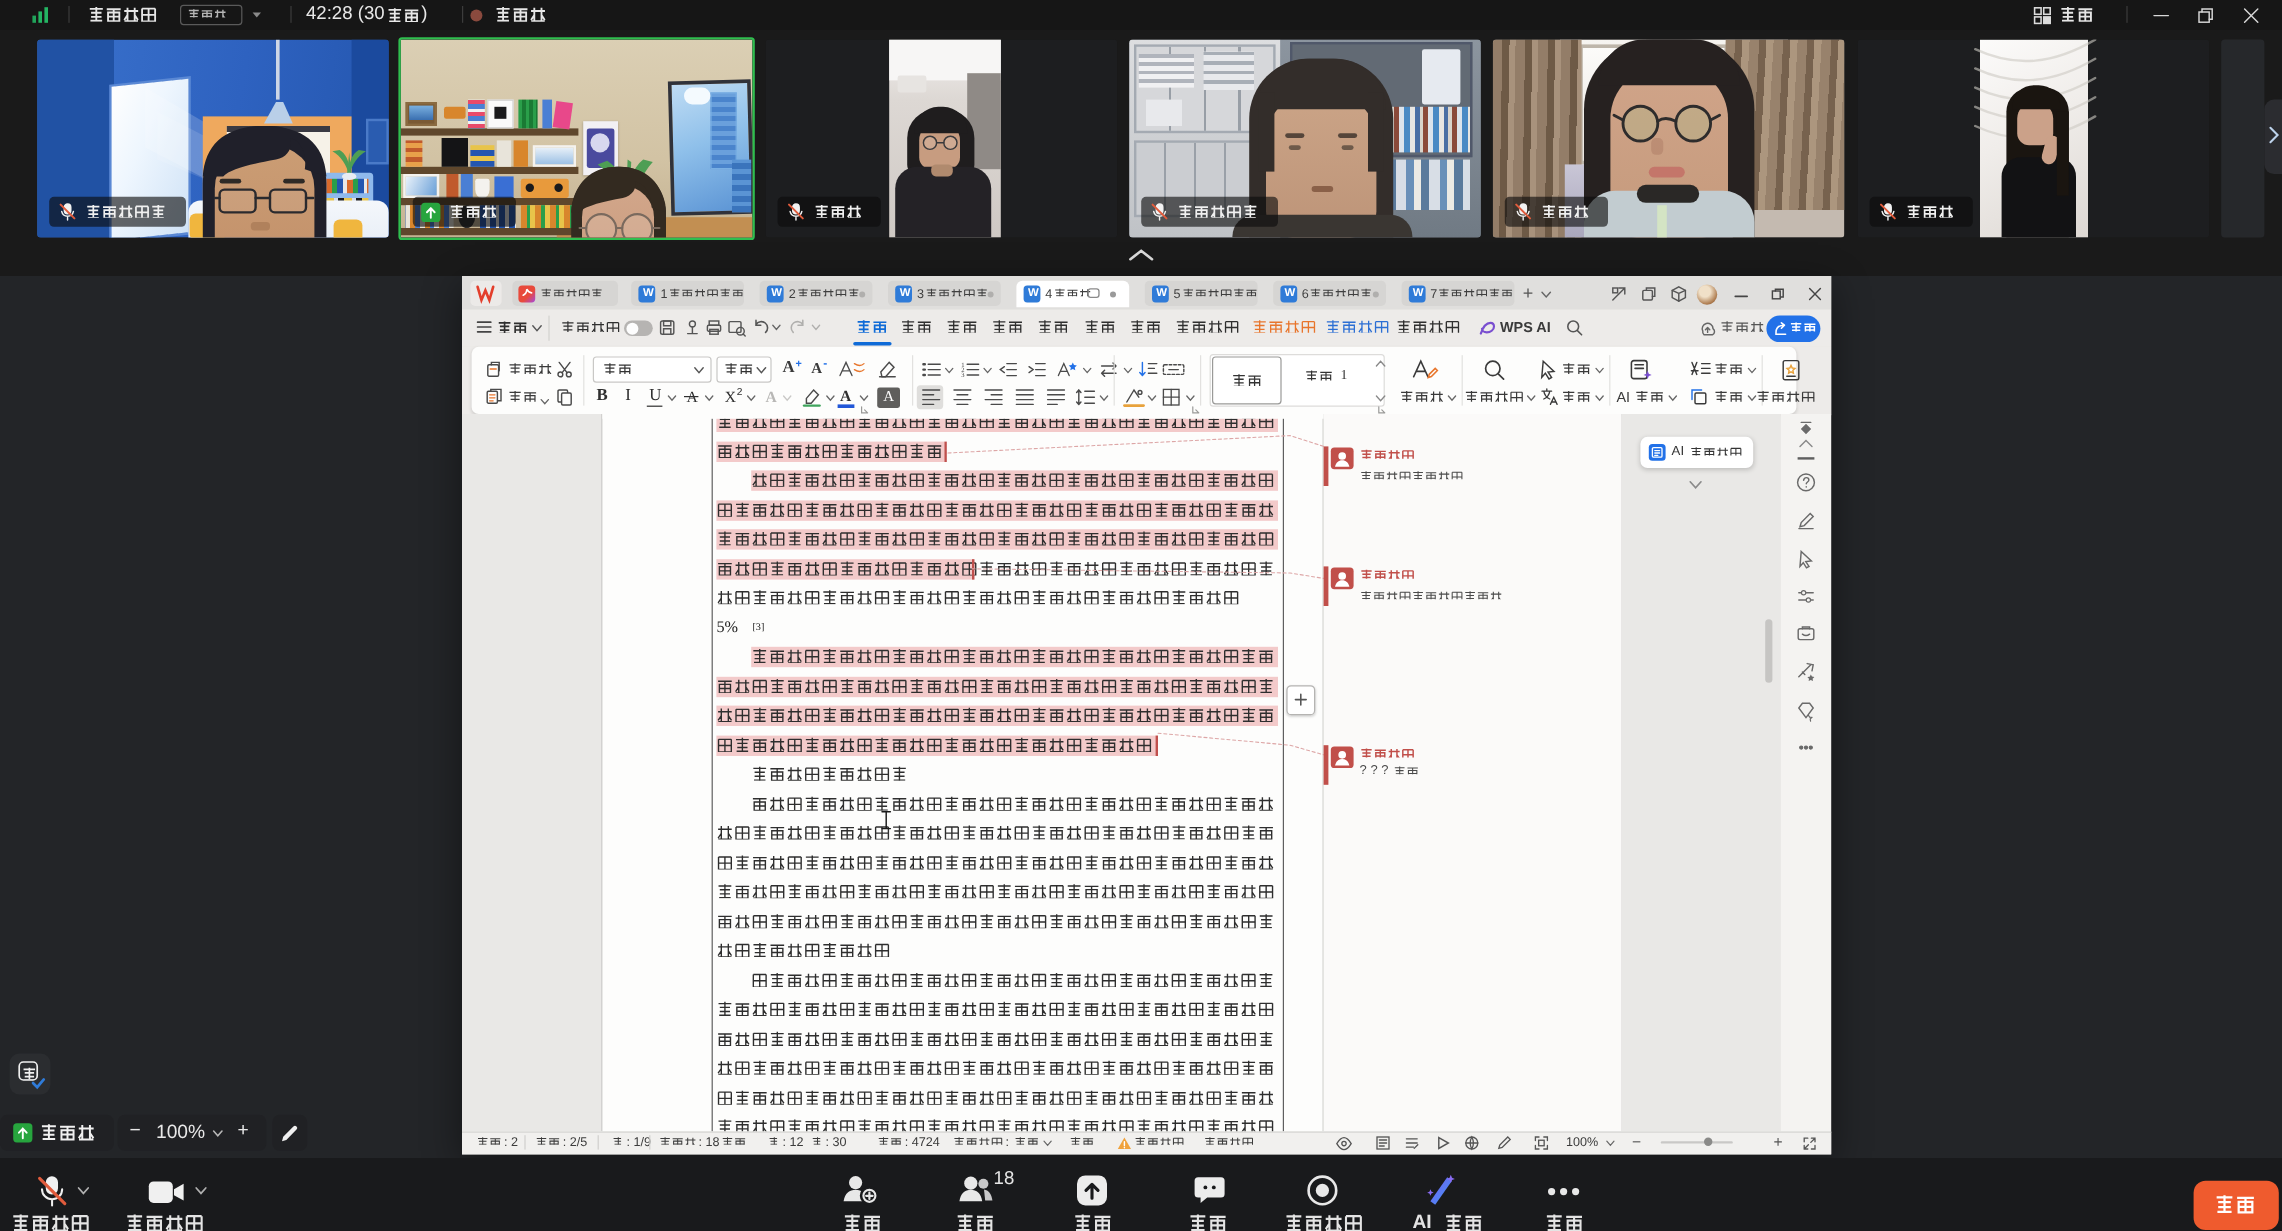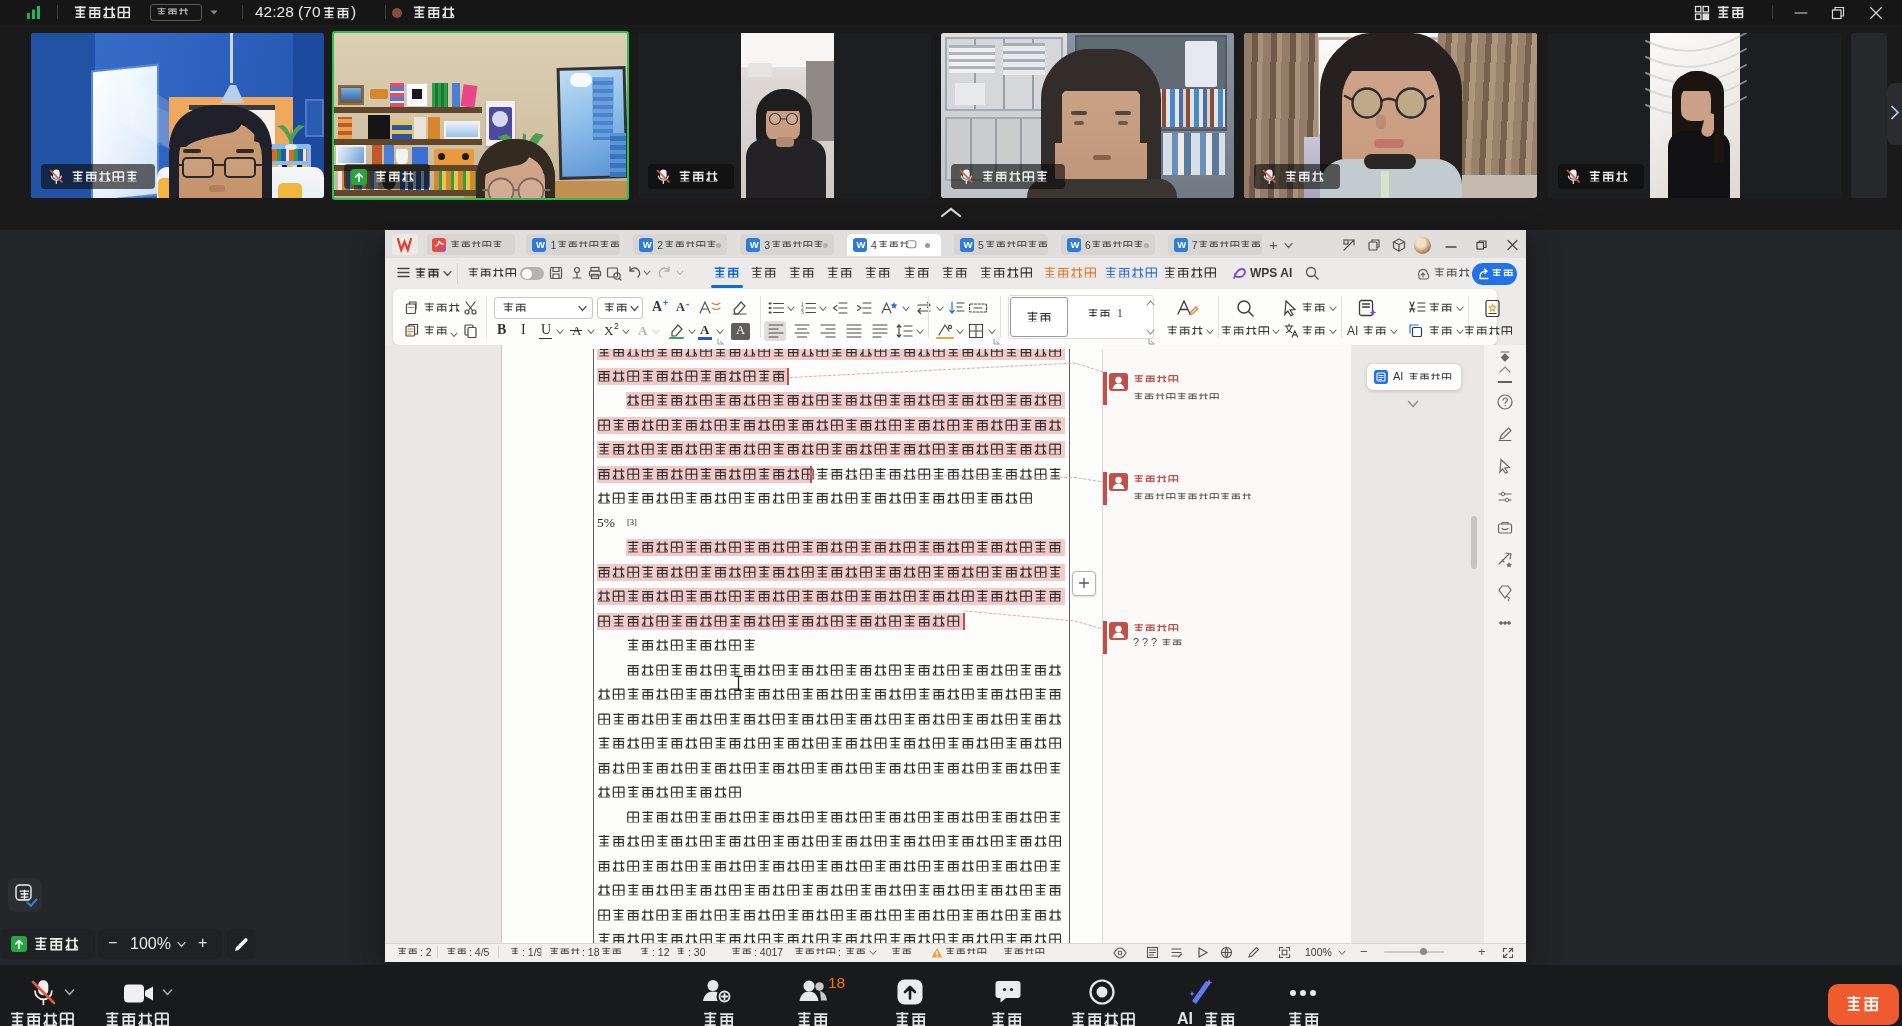--- a/index.html
+++ b/index.html
@@ -59,21 +59,21 @@
     <g transform="scale(0.6875)">
       <use href="#b0" x="0.0"></use>
       <use href="#b1" x="16.0"></use>
       <use href="#b2" x="32.1"></use>
     </g>
   </svg>
 <svg class="A" style="left:209.0px;top:8.0px;" width="10.0" height="8.0" viewBox="0 0 10.0 8.0">
     <path d="M1.5 2.5l3.5 4 3.5-4z" fill="#8a8a8a" stroke="none"></path>
   </svg>
 <div class="A" style="left:242px;top:5px;width:1px;height:14px;background:#3c3c3c"></div>
-<div class="A" style="left:255.0px;top:2.9px;font:400 15.5px 'Liberation Sans',sans-serif;color:#e8e8e8;letter-spacing:0;white-space:nowrap">42:28 (70</div>
+<div class="A" style="left:255.0px;top:2.9px;font:400 15.5px 'Liberation Sans',sans-serif;color:#e8e8e8;letter-spacing:0;white-space:nowrap">42:28 (30</div>
 <svg class="A" style="left:322.0px;top:5.5px;color:#e8e8e8" width="29.1" height="14.0">
     <g transform="scale(0.8750)">
       <use href="#b0" x="0.0"></use>
       <use href="#b1" x="16.0"></use>
     </g>
   </svg>
 <div class="A" style="left:351.0px;top:2.9px;font:400 15.5px 'Liberation Sans',sans-serif;color:#e8e8e8;letter-spacing:0;white-space:nowrap">)</div>
 <div class="A" style="left:385px;top:5px;width:1px;height:14px;background:#3c3c3c"></div>
 <div class="A" style="left:392px;top:7.5px;width:10px;height:10px;border-radius:50%;background:#8a4a3e"></div>
 <svg class="A" style="left:412.0px;top:5.2px;color:#e6e6e6" width="44.6" height="14.5">
@@ -2102,21 +2102,21 @@
     </g>
   </svg>
 <div class="A" style="left:420.0px;top:946.0px;font:400 10.5px 'Liberation Sans',sans-serif;color:#3c3c3c;letter-spacing:0;white-space:nowrap">: 2</div>
 <div class="A" style="left:437px;top:946px;width:1px;height:12px;background:#d0cfcd"></div>
 <svg class="A" style="left:446.0px;top:947.2px;color:#3c3c3c" width="22.1" height="10.5">
     <g transform="scale(0.6562)">
       <use href="#a0" x="0.0"></use>
       <use href="#a1" x="16.0"></use>
     </g>
   </svg>
-<div class="A" style="left:469.0px;top:946.0px;font:400 10.5px 'Liberation Sans',sans-serif;color:#3c3c3c;letter-spacing:0;white-space:nowrap">: 4/5</div>
+<div class="A" style="left:469.0px;top:946.0px;font:400 10.5px 'Liberation Sans',sans-serif;color:#3c3c3c;letter-spacing:0;white-space:nowrap">: 2/5</div>
 <div class="A" style="left:498px;top:946px;width:1px;height:12px;background:#d0cfcd"></div>
 <svg class="A" style="left:510.0px;top:947.2px;color:#3c3c3c" width="11.5" height="10.5">
     <g transform="scale(0.6562)">
       <use href="#a0" x="0.0"></use>
     </g>
   </svg>
 <div class="A" style="left:522.0px;top:946.0px;font:400 10.5px 'Liberation Sans',sans-serif;color:#3c3c3c;letter-spacing:0;white-space:nowrap">: 1/9</div>
 <div class="A" style="left:541px;top:946px;width:1px;height:12px;background:#d0cfcd"></div>
 <svg class="A" style="left:549.0px;top:947.2px;color:#3c3c3c" width="32.6" height="10.5">
     <g transform="scale(0.6562)">
@@ -2143,21 +2143,21 @@
       <use href="#a0" x="0.0"></use>
     </g>
   </svg>
 <div class="A" style="left:688.0px;top:946.0px;font:400 10.5px 'Liberation Sans',sans-serif;color:#3c3c3c;letter-spacing:0;white-space:nowrap">: 30</div>
 <svg class="A" style="left:731.0px;top:947.2px;color:#3c3c3c" width="22.1" height="10.5">
     <g transform="scale(0.6562)">
       <use href="#a0" x="0.0"></use>
       <use href="#a1" x="16.0"></use>
     </g>
   </svg>
-<div class="A" style="left:754.0px;top:946.0px;font:400 10.5px 'Liberation Sans',sans-serif;color:#3c3c3c;letter-spacing:0;white-space:nowrap">: 4017</div>
+<div class="A" style="left:754.0px;top:946.0px;font:400 10.5px 'Liberation Sans',sans-serif;color:#3c3c3c;letter-spacing:0;white-space:nowrap">: 4724</div>
 <svg class="A" style="left:794.0px;top:947.2px;color:#3c3c3c" width="43.1" height="10.5">
     <g transform="scale(0.6562)">
       <use href="#a0" x="0.0"></use>
       <use href="#a1" x="16.0"></use>
       <use href="#a2" x="32.1"></use>
       <use href="#a3" x="48.1"></use>
     </g>
   </svg>
 <div class="A" style="left:838.0px;top:946.0px;font:400 10.5px 'Liberation Sans',sans-serif;color:#3c3c3c;letter-spacing:0;white-space:nowrap">: </div>
 <svg class="A" style="left:845.0px;top:947.2px;color:#3c3c3c" width="22.1" height="10.5">
@@ -2335,21 +2335,21 @@
     </g>
   </svg>
 <svg class="A" style="left:798.0px;top:977.0px;" width="30.0" height="30.0" viewBox="0 0 30.0 30.0">
     <g fill="#e8e8e8" stroke="none">
       <circle cx="11" cy="9" r="5.5"></circle>
       <path d="M1.5 24c1-6.5 4.7-9.5 9.5-9.5s8.5 3 9.5 9.5z"></path>
       <circle cx="21.5" cy="9.5" r="4.2" opacity=".85"></circle>
       <path d="M22 14.2c3.8.6 6.2 3.4 7 9.3h-6" opacity=".85"></path>
     </g>
   </svg>
-<div class="A" style="left:828.0px;top:974.4px;font:400 15.5px 'Liberation Sans',sans-serif;color:#f97316;letter-spacing:0;white-space:nowrap">18</div>
+<div class="A" style="left:828.0px;top:974.4px;font:400 15.5px 'Liberation Sans',sans-serif;color:#e5e5e5;letter-spacing:0;white-space:nowrap">18</div>
 <svg class="A" style="left:796.0px;top:1011.2px;color:#e4e4e4" width="34.1" height="16.5">
     <g transform="scale(1.0312)">
       <use href="#b0" x="0.0"></use>
       <use href="#b1" x="16.0"></use>
     </g>
   </svg>
 <svg class="A" style="left:896.0px;top:978.0px;" width="28.0" height="28.0" viewBox="0 0 28.0 28.0">
     <rect x="1.5" y="1.5" width="25" height="25" rx="7" fill="#ececec"></rect>
     <path d="M14 20.5v-11M14 9l-5 5M14 9l5 5" stroke="#191a1c" stroke-width="2.6" fill="none"></path>
   </svg>

